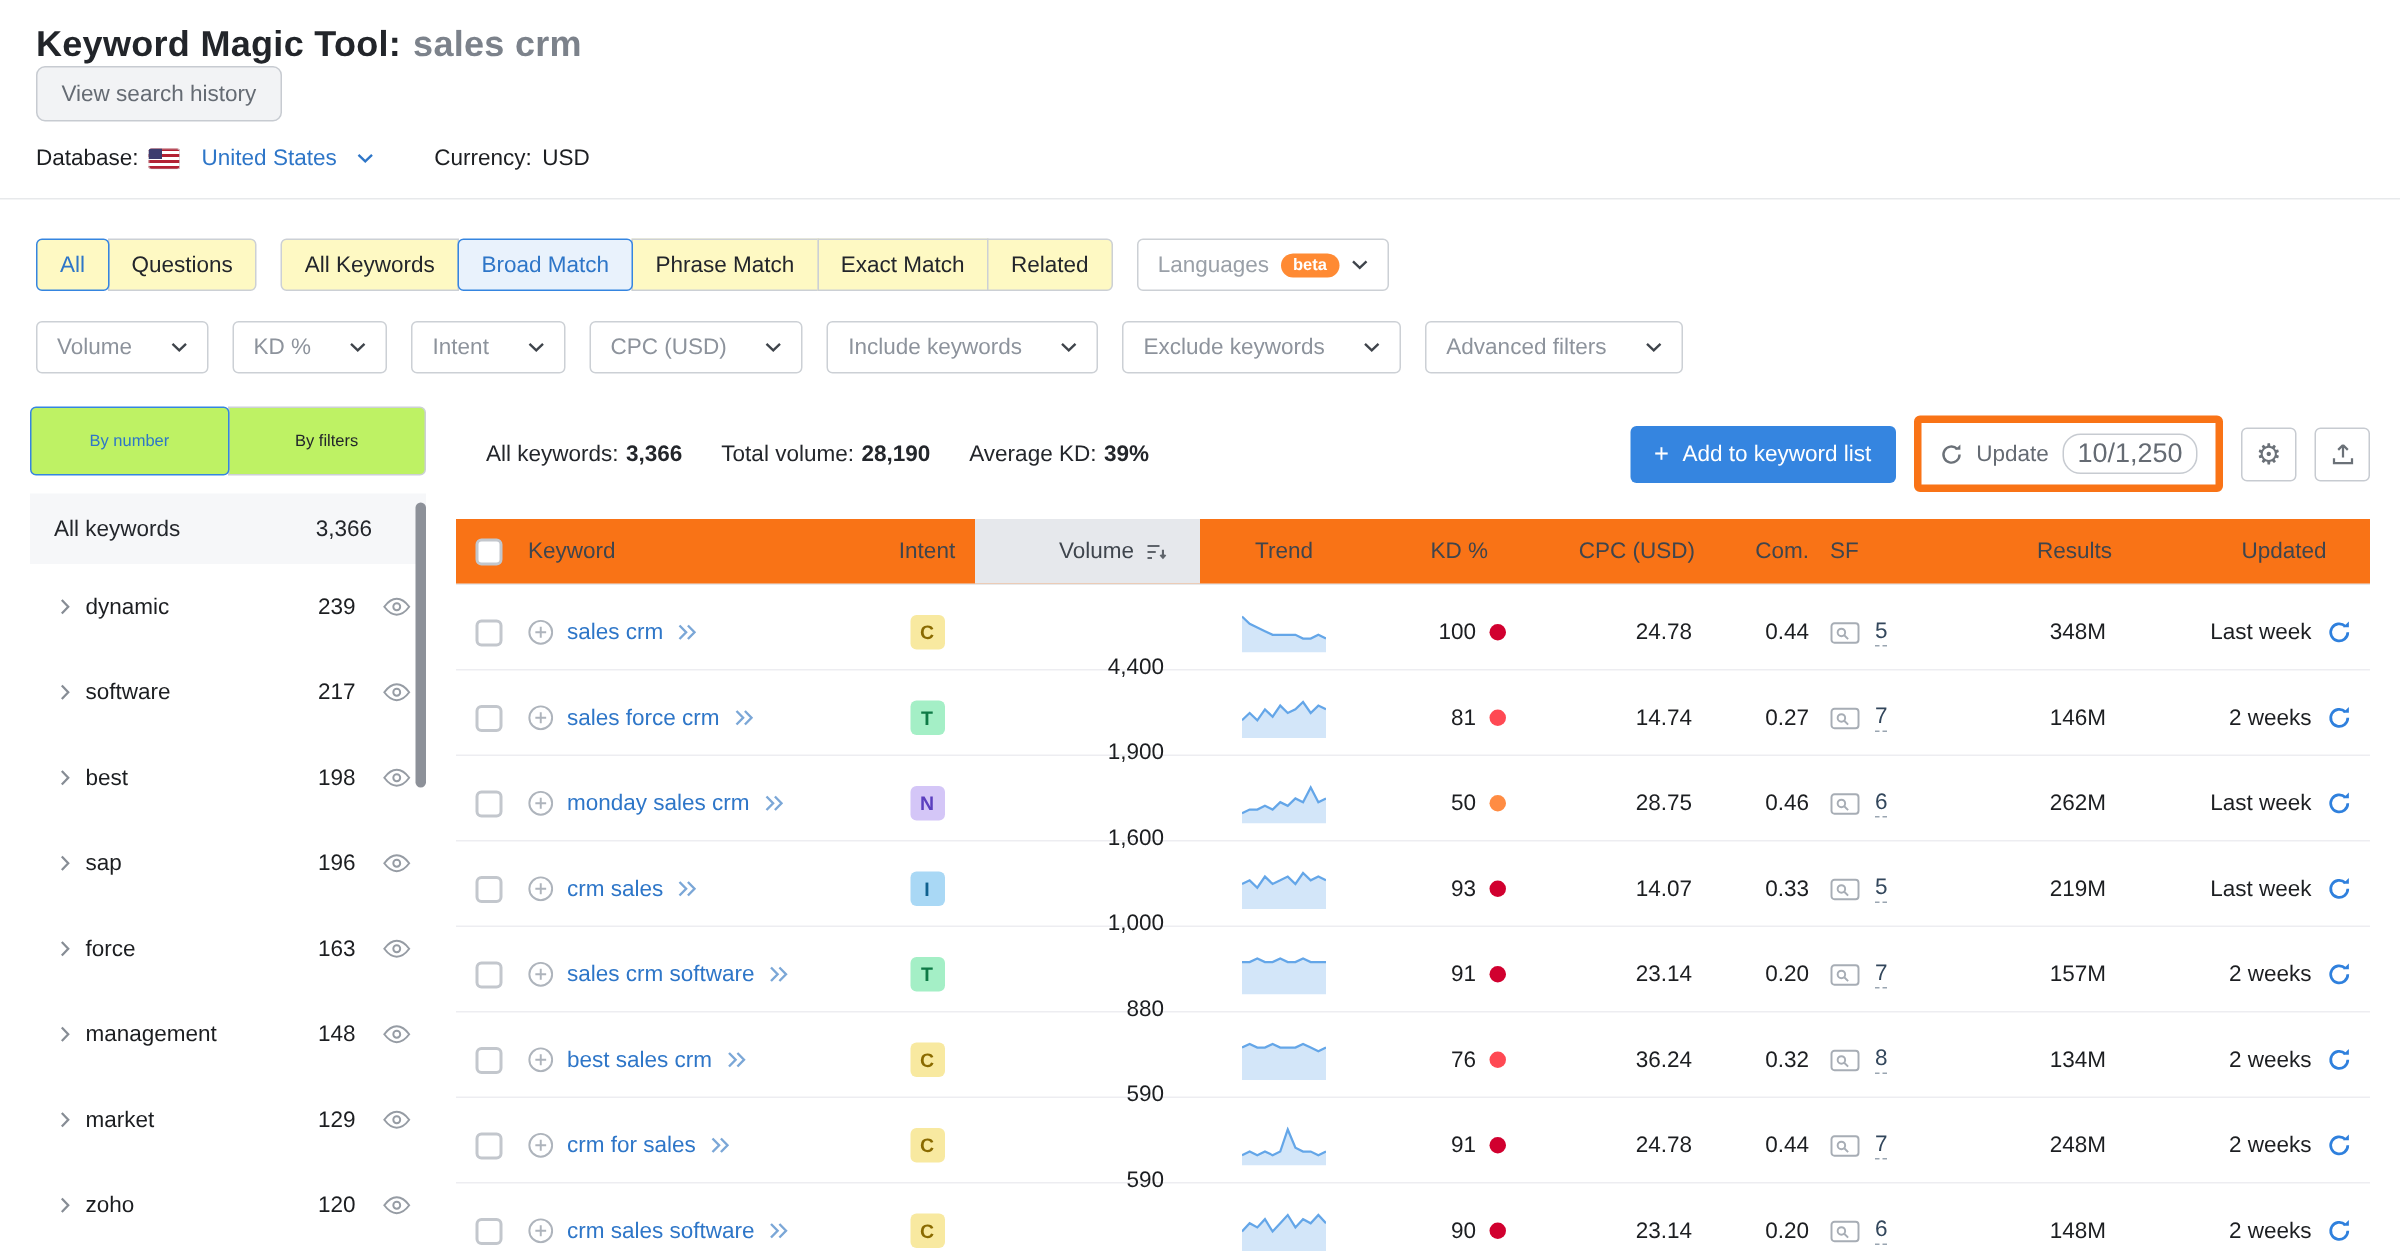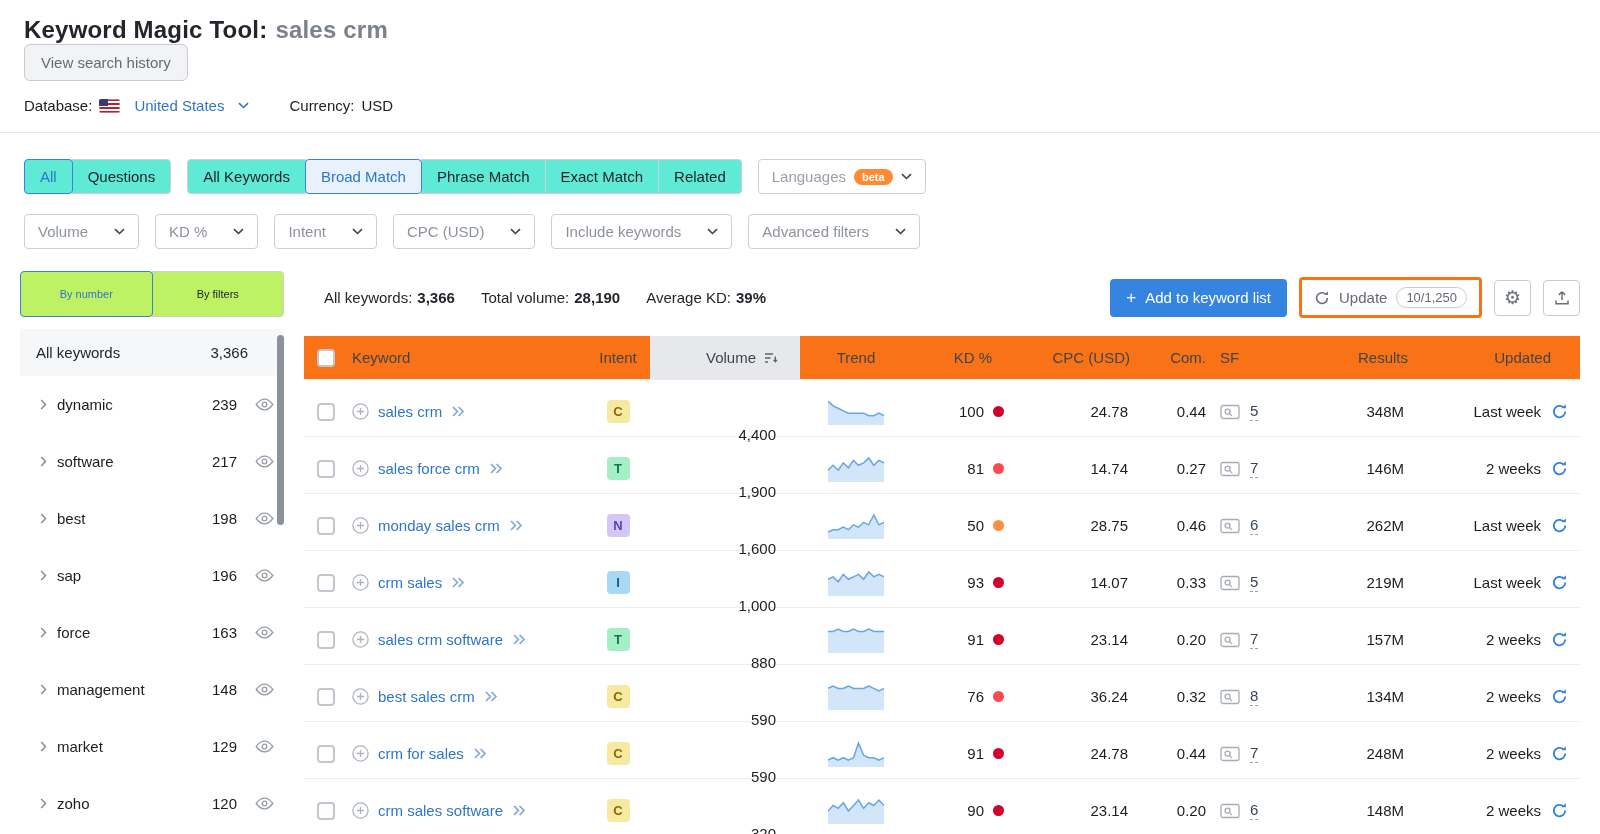--- a/index.html
+++ b/index.html
@@ -17,21 +17,21 @@
   .meta-item { display:flex; align-items:center; gap:7px; }
   .db-link { color:#2e76c8; display:inline-flex; align-items:center; gap:14px; cursor:pointer; }
   .flag { width:21px; height:14px; border-radius:2px; position:relative; overflow:hidden;
           background:repeating-linear-gradient(180deg,#b22234 0 2px,#fff 2px 4px); box-shadow:inset 0 0 0 .5px #d3d6da; }
   .flag::after { content:""; position:absolute; left:0; top:0; width:9px; height:7px; background:#3c3b6e; }
   .hr { height:1px; background:#e7e9eb; margin-top:2px; }
 
   
   .tabs-row { display:flex; gap:16px; align-items:center; padding:26px 24px 0 24px; }
   .seg { display:flex; }
-  .seg .tab { background:#5eead4; border:1px solid #ccd0d5; padding:8px 15px; font-size:15px; color:#23262b; margin-left:-1px; position:relative; cursor:pointer; white-space:nowrap; }
+  .seg .tab { background:#fef9c3; border:1px solid #ccd0d5; padding:8px 15px; font-size:15px; color:#23262b; margin-left:-1px; position:relative; cursor:pointer; white-space:nowrap; }
   .seg .tab:first-child { margin-left:0; border-radius:4px 0 0 4px; }
   .seg .tab:last-child { border-radius:0 4px 4px 0; }
   .seg .tab.sel { border:1px solid #3585e0; color:#2e76c8; border-radius:4px; z-index:2; }
   .seg .tab.sel.fill { background:#e9f2fc; }
   .lang-btn { display:flex; align-items:center; gap:8px; border:1px solid #ccd0d5; border-radius:4px; background:#fff; padding:8px 13px; color:#9aa0a8; font-size:15px; cursor:pointer; }
   .beta-pill { background:#ff8a33; color:#fff; font-size:11px; font-weight:700; border-radius:9px; padding:2px 8px; }
   .caret { color:#3f444b; }
 
   
   .filters-row { display:flex; gap:16px; padding:20px 24px 0 24px; }
@@ -56,22 +56,22 @@
   .side-scrollbar { position:absolute; right:0; top:64px; width:7px; height:190px; background:#8d9199; border-radius:4px; }
 
   
   .main { flex:1; min-width:0; }
   .summary-bar { display:flex; justify-content:space-between; align-items:center; padding:6px 0 18px 20px; }
   .stats { display:flex; gap:26px; font-size:15px; color:#23262b; align-items:center; }
   .stats b { font-weight:700; margin-left:5px; }
   .actions { display:flex; gap:12px; align-items:center; }
   .add-btn { display:flex; align-items:center; gap:9px; background:#3585e0; color:#fff; border:none; border-radius:4px; padding:9px 16px; font-size:15px; cursor:pointer; }
   .add-btn .plus { font-size:17px; font-weight:400; }
-  .update-btn { display:flex; align-items:center; gap:9px; background:#fff; border:3px solid #f97316; border-radius:4px; padding:7px 12px; font-size:15px; color:#656b73; cursor:pointer; }
-  .quota-pill { border:1px solid #c7cbd1; border-radius:12px; padding:2px 9px; font-size:13px; color:#656b73;text-align:right; }
+  .update-btn { display:flex; align-items:center; gap:9px; background:#fff; border:5px solid #f97316; border-radius:4px; padding:7px 12px; font-size:15px; color:#656b73; cursor:pointer; }
+  .quota-pill { border:1px solid #c7cbd1; border-radius:12px; padding:2px 9px; font-size:18px; color:#656b73;text-align:right; }
   .icon-btn { width:37px; height:36px; display:flex; align-items:center; justify-content:center; background:#fff; border:1px solid #c7cbd1; border-radius:4px; cursor:pointer; color:#6b7178; font-size:19px; }
 
   
   .ktable { width:100%; }
   .thead, .trow { display:grid; grid-template-columns:44px minmax(220px,1fr) 64px 150px 112px 100px 122px 76px 90px 112px 168px; align-items:center; }
   .thead { background:#f97316; font-size:15px; color:#3f454d; height:44px; border-bottom:1px solid #e7e9eb; }
   .th { padding:0 4px; }
   .th.right, .cell.right { text-align:right; justify-content:flex-end; }
   .th.center, .cell.center { text-align:center; justify-content:center; }
   .th-volume { background:#e6e8ec; height:100%; display:flex; align-items:center; justify-content:flex-end; gap:8px; padding-right:22px; }
@@ -175,20 +175,26 @@
       </svg>
     </button>
 
     <button class="filter-btn">
       <span>Include keywords</span>
       <svg class="caret" width="11" height="7" viewBox="0 0 11 7">
         <path d="M1 1.2l4.5 4.3L10 1.2" fill="none" stroke="#3f444b" stroke-width="1.6"></path>
       </svg>
     </button>
 
+    <button class="filter-btn">
+      <span>Exclude keywords</span>
+      <svg class="caret" width="11" height="7" viewBox="0 0 11 7">
+        <path d="M1 1.2l4.5 4.3L10 1.2" fill="none" stroke="#3f444b" stroke-width="1.6"></path>
+      </svg>
+    </button>
 
     <button class="filter-btn">
       <span>Advanced filters</span>
       <svg class="caret" width="11" height="7" viewBox="0 0 11 7">
         <path d="M1 1.2l4.5 4.3L10 1.2" fill="none" stroke="#3f444b" stroke-width="1.6"></path>
       </svg>
     </button>
 
 </div>
 

